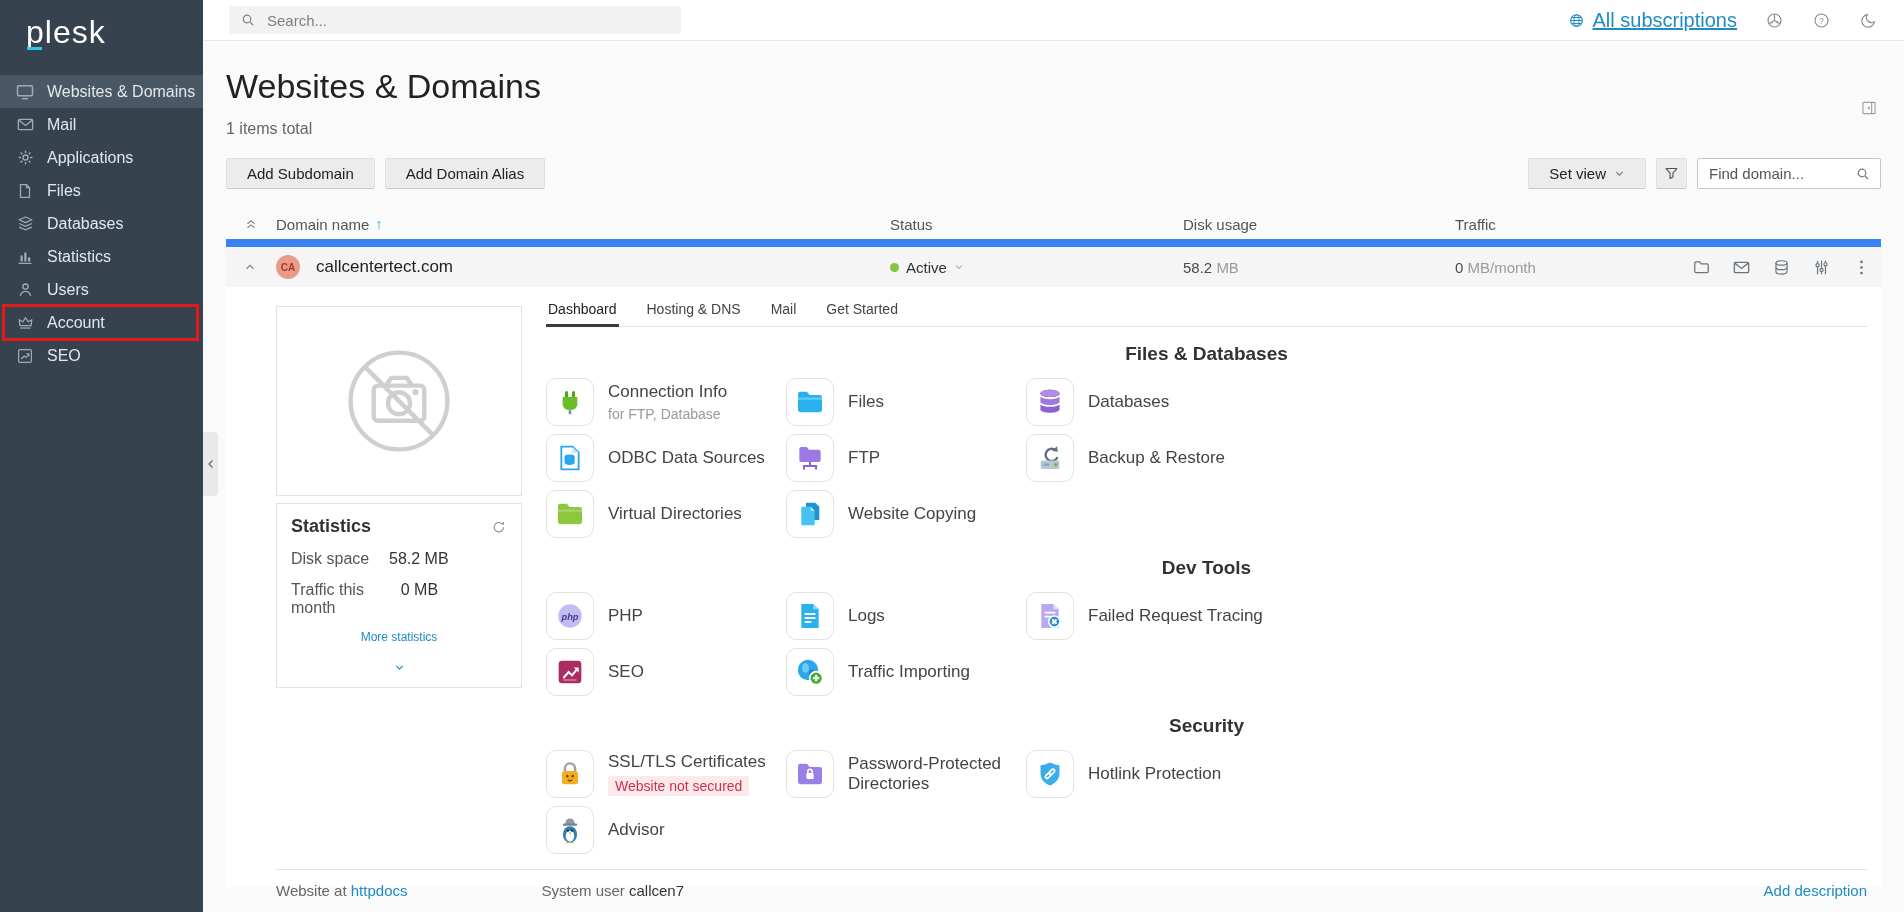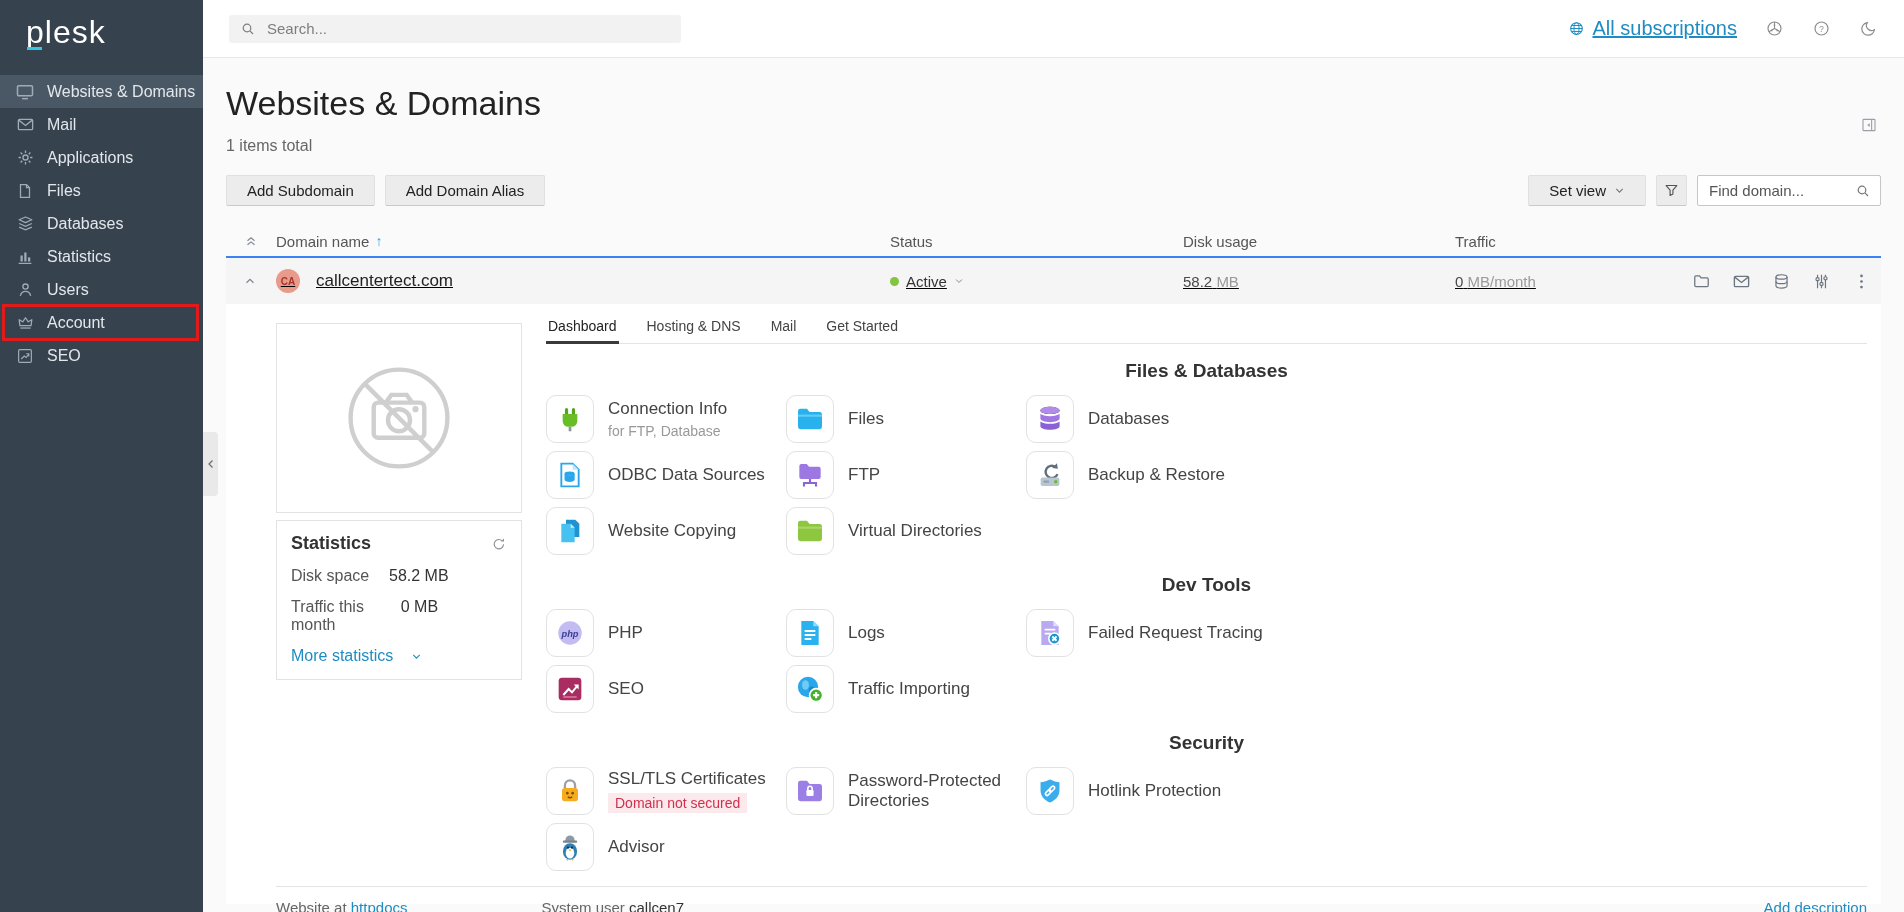--- a/index.html
+++ b/index.html
@@ -14,21 +14,21 @@
   .logo-underscore{position:absolute;left:27px;top:47px;width:15px;height:3px;background:#36c7e3;}
   .nav{margin-top:4px;}
   .nav-item{position:relative;height:33px;display:flex;align-items:center;gap:12px;padding-left:15px;font-size:16px;color:#e2e7eb;}
   .nav-item .nav-ico{width:20px;height:20px;color:#9fabb6;flex:none;display:flex;align-items:center;justify-content:center;}
   .nav-item.active{background:#4a5765;}
   .nav-item.annotated::after{content:"";position:absolute;left:2px;right:4px;top:-2px;bottom:-2px;border:3px solid #e11a1a;pointer-events:none;}
   .sidebar-collapse{position:absolute;left:203px;top:432px;width:15px;height:64px;background:#e9e9e9;border-radius:0 4px 4px 0;display:flex;align-items:center;justify-content:center;color:#6b6b6b;z-index:2;}
 
   
   .main{position:absolute;left:203px;top:0;right:0;bottom:0;}
-  .topbar{height:58px;background:#fff;border-bottom:1px solid #e8e8e8;display:flex;align-items:center;padding:0 26px;}
+  .topbar{height:41px;background:#fff;border-bottom:1px solid #e8e8e8;display:flex;align-items:center;padding:0 26px;}
   .searchbox{width:452px;height:28px;background:#f2f2f2;border-radius:3px;display:flex;align-items:center;gap:9px;padding:0 11px;color:#7d7d7d;}
   .searchbox svg{width:16px;height:16px;color:#7d7d7d;flex:none;}
   .searchbox input{flex:1;border:none;background:transparent;outline:none;font-size:15px;color:#444;font-family:inherit;}
   .searchbox input::placeholder{color:#7d7d7d;}
   .topbar-right{margin-left:auto;display:flex;align-items:center;gap:28px;}
   .subs-link{display:flex;align-items:center;gap:7px;color:#1e8cc2;font-size:20px;}
   .subs-link svg{width:17px;height:17px;}
   .top-ico{width:19px;height:19px;color:#8d8d8d;}
 
   .content{position:relative;height:870px;padding:0 23px;}
@@ -51,21 +51,21 @@
   
   .thead{margin-top:20px;height:30px;display:flex;align-items:center;font-size:15px;color:#555;}
   .col-chev{width:50px;padding-left:18px;flex:none;display:flex;align-items:center;}
   .col-name{flex:0 0 614px;display:flex;align-items:center;gap:6px;}
   .col-status{flex:0 0 293px;display:flex;align-items:center;gap:7px;}
   .col-disk{flex:0 0 272px;}
   .col-traffic{flex:1;display:flex;align-items:center;}
   .sort-arrow{color:#29aae1;font-size:14px;}
   .hdr-chev{width:14px;height:14px;color:#7c868f;}
 
-  .drow{border-top:2px solid #3b82f6;background:#f5f5f5;height:48px;display:flex;align-items:center;font-size:15px;text-decoration:underline;}
+  .drow{border-top:8px solid #3b82f6;background:#f5f5f5;height:48px;display:flex;align-items:center;font-size:15px;}
   .row-chev{width:12px;height:12px;color:#7c868f;}
   .avatar{width:24px;height:24px;border-radius:50%;background:#e89b8b;color:#a6352b;font-size:10px;font-weight:bold;display:flex;align-items:center;justify-content:center;flex:none;}
   .dname{font-size:17px;color:#222;margin-left:10px;}
   .dot{width:9px;height:9px;border-radius:50%;background:#84c440;flex:none;}
   .status-txt{color:#333;}
   .status-chev{width:10px;height:10px;color:#888;}
   .num{color:#4a4a4a;}
   .unit{color:#9a9a9a;}
   .row-actions{margin-left:auto;display:flex;align-items:center;gap:21px;padding-right:10px;}
   .row-actions svg{width:19px;height:19px;color:#6b7680;}
@@ -75,21 +75,21 @@
   .xbody{display:flex;gap:24px;}
   .leftcol{flex:0 0 246px;}
   .shot-card{margin-top:7px;height:190px;border:1px solid #e3e3e3;background:#fff;display:flex;align-items:center;justify-content:center;}
   .shot-card svg{width:132px;height:132px;color:#cfcfcf;}
   .stats-card{margin-top:7px;border:1px solid #e3e3e3;background:#fff;padding:12px 14px 14px;}
   .stats-head{display:flex;align-items:center;}
   .stats-title{font-size:18px;font-weight:700;color:#333;}
   .stats-refresh{margin-left:auto;width:16px;height:16px;color:#8a939b;}
   .stats-row{display:flex;margin-top:13px;font-size:16px;color:#555;}
   .stats-row .sv{color:#333;margin-left:auto;width:118px;}
-  .stats-more{margin-top:13px;font-size:16px;color:#1e8cc2;display:flex;align-items:center;gap:18px;}
+  .stats-more{margin-top:13px;font-size:12px;color:#1e8cc2;display:flex;align-items:center;gap:18px;flex-direction:column;}
   .stats-more svg{width:11px;height:11px;}
 
   .rightcol{flex:1;min-width:0;}
   .tabs{display:flex;gap:26px;border-bottom:1px solid #e4e4e4;}
   .tab{font-size:14px;color:#444;padding:2px 2px 7px;}
   .tab.active{color:#222;border-bottom:3px solid #3a3a3a;margin-bottom:-1px;}
   .sect-title{font-size:19px;font-weight:700;color:#333;margin:18px 0 12px;text-align:center;}
   .sect-title.first{margin-top:16px;}
   .tiles{display:grid;grid-template-columns:240px 240px 1fr;row-gap:6px;}
   .tile{display:flex;align-items:center;gap:14px;min-height:50px;}
@@ -647,35 +647,35 @@
                       <use href="#t-backup"></use>
                     </svg>
                   </span>
                 <span class="tile-text">
                     <span class="tile-label" data-interactable="false">Backup &amp; Restore</span>
                   </span>
               </div>
               <div class="tile" data-interactable="true">
                 <span class="tile-icon" data-interactable="false">
                     <svg class="ic">
+                      <use href="#t-foldergreen"></use>
+                    </svg>
+                  </span>
+                <span class="tile-text">
+                    <span class="tile-label" data-interactable="false">Virtual Directories</span>
+                  </span>
+              </div>
+              <div class="tile" data-interactable="true">
+                <span class="tile-icon" data-interactable="false">
+                    <svg class="ic">
                       <use href="#t-copy"></use>
                     </svg>
                   </span>
                 <span class="tile-text">
                     <span class="tile-label" data-interactable="false">Website Copying</span>
-                  </span>
-              </div>
-              <div class="tile" data-interactable="true">
-                <span class="tile-icon" data-interactable="false">
-                    <svg class="ic">
-                      <use href="#t-foldergreen"></use>
-                    </svg>
-                  </span>
-                <span class="tile-text">
-                    <span class="tile-label" data-interactable="false">Virtual Directories</span>
                   </span>
               </div>
             </div>
 
             <div class="sect-title" data-interactable="false">Dev Tools</div>
             <div class="tiles" data-interactable="false">
               <div class="tile" data-interactable="true">
                 <span class="tile-icon" data-interactable="false">
                     <svg class="ic">
                       <use href="#t-php"></use>
@@ -730,21 +730,21 @@
             <div class="sect-title" data-interactable="false">Security</div>
             <div class="tiles" data-interactable="false">
               <div class="tile" data-interactable="true">
                 <span class="tile-icon" data-interactable="false">
                     <svg class="ic">
                       <use href="#t-lock"></use>
                     </svg>
                   </span>
                 <span class="tile-text">
                   <span class="tile-label" data-interactable="false">SSL/TLS Certificates</span>
-                  <span class="badge-danger" data-interactable="false">Domain not secured</span>
+                  <span class="badge-danger" data-interactable="false">Website not secured</span>
                 </span>
               </div>
               <div class="tile" data-interactable="true">
                 <span class="tile-icon" data-interactable="false">
                     <svg class="ic">
                       <use href="#t-pfolder"></use>
                     </svg>
                   </span>
                 <span class="tile-text">
                     <span class="tile-label" data-interactable="false">Password-Protected Directories</span>

